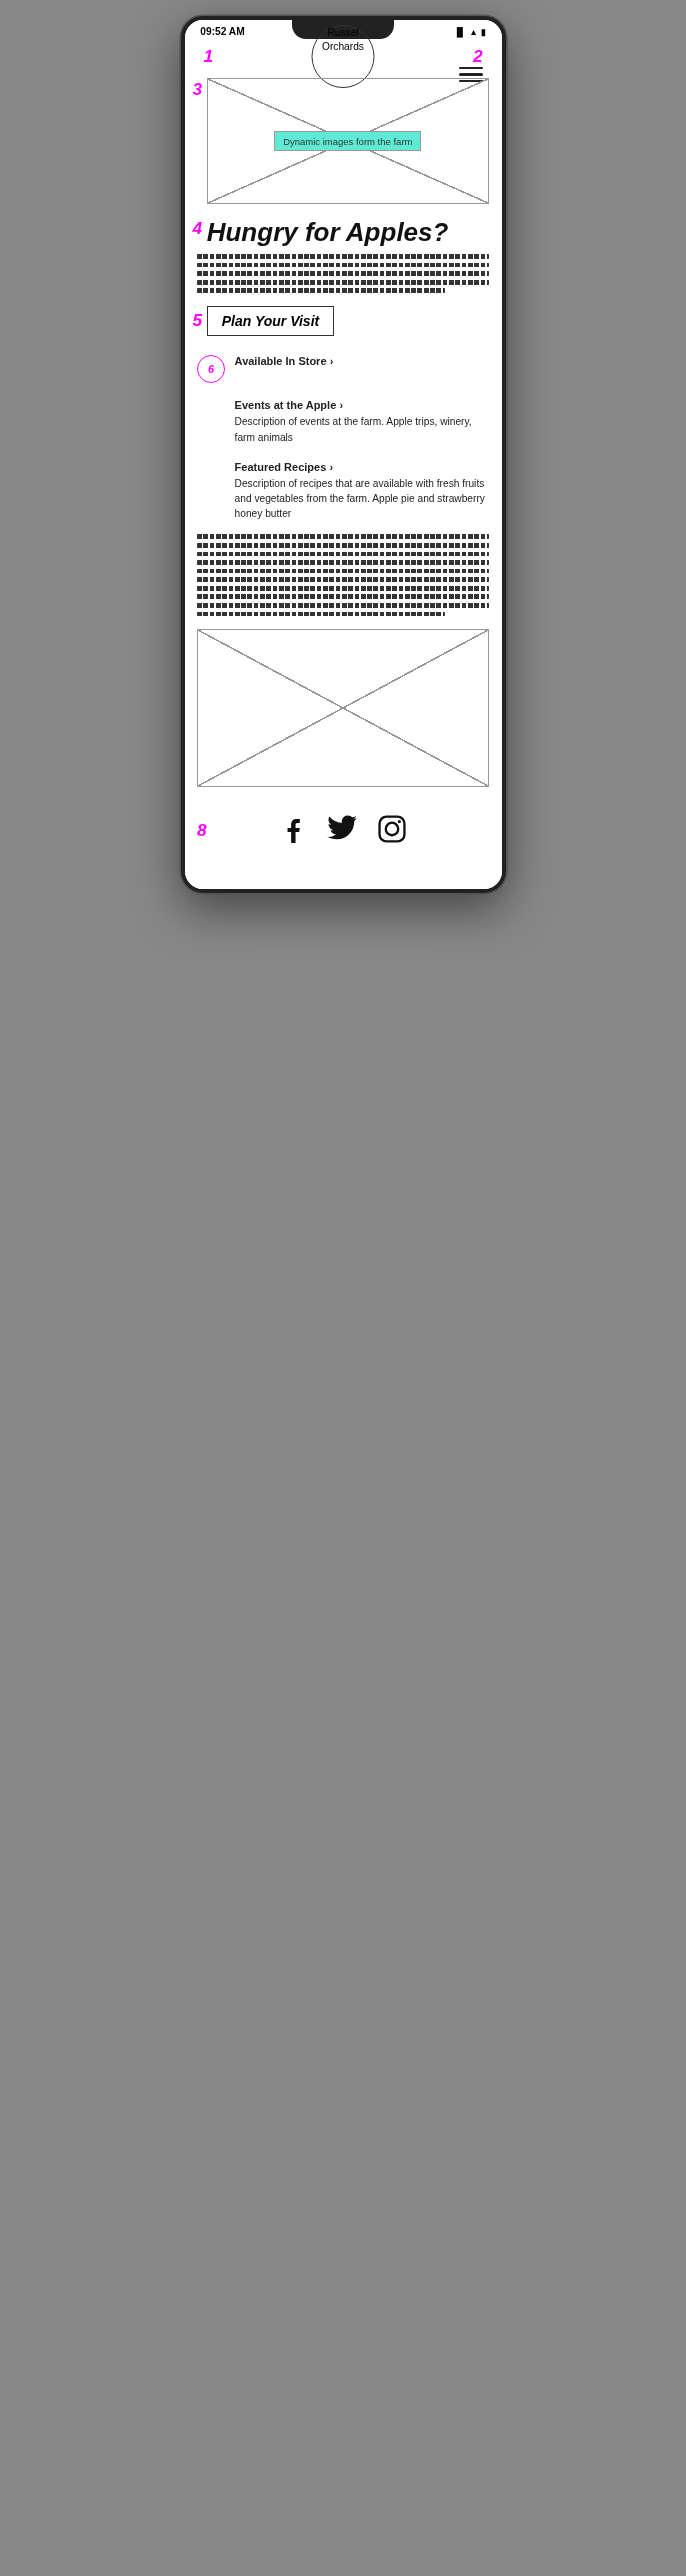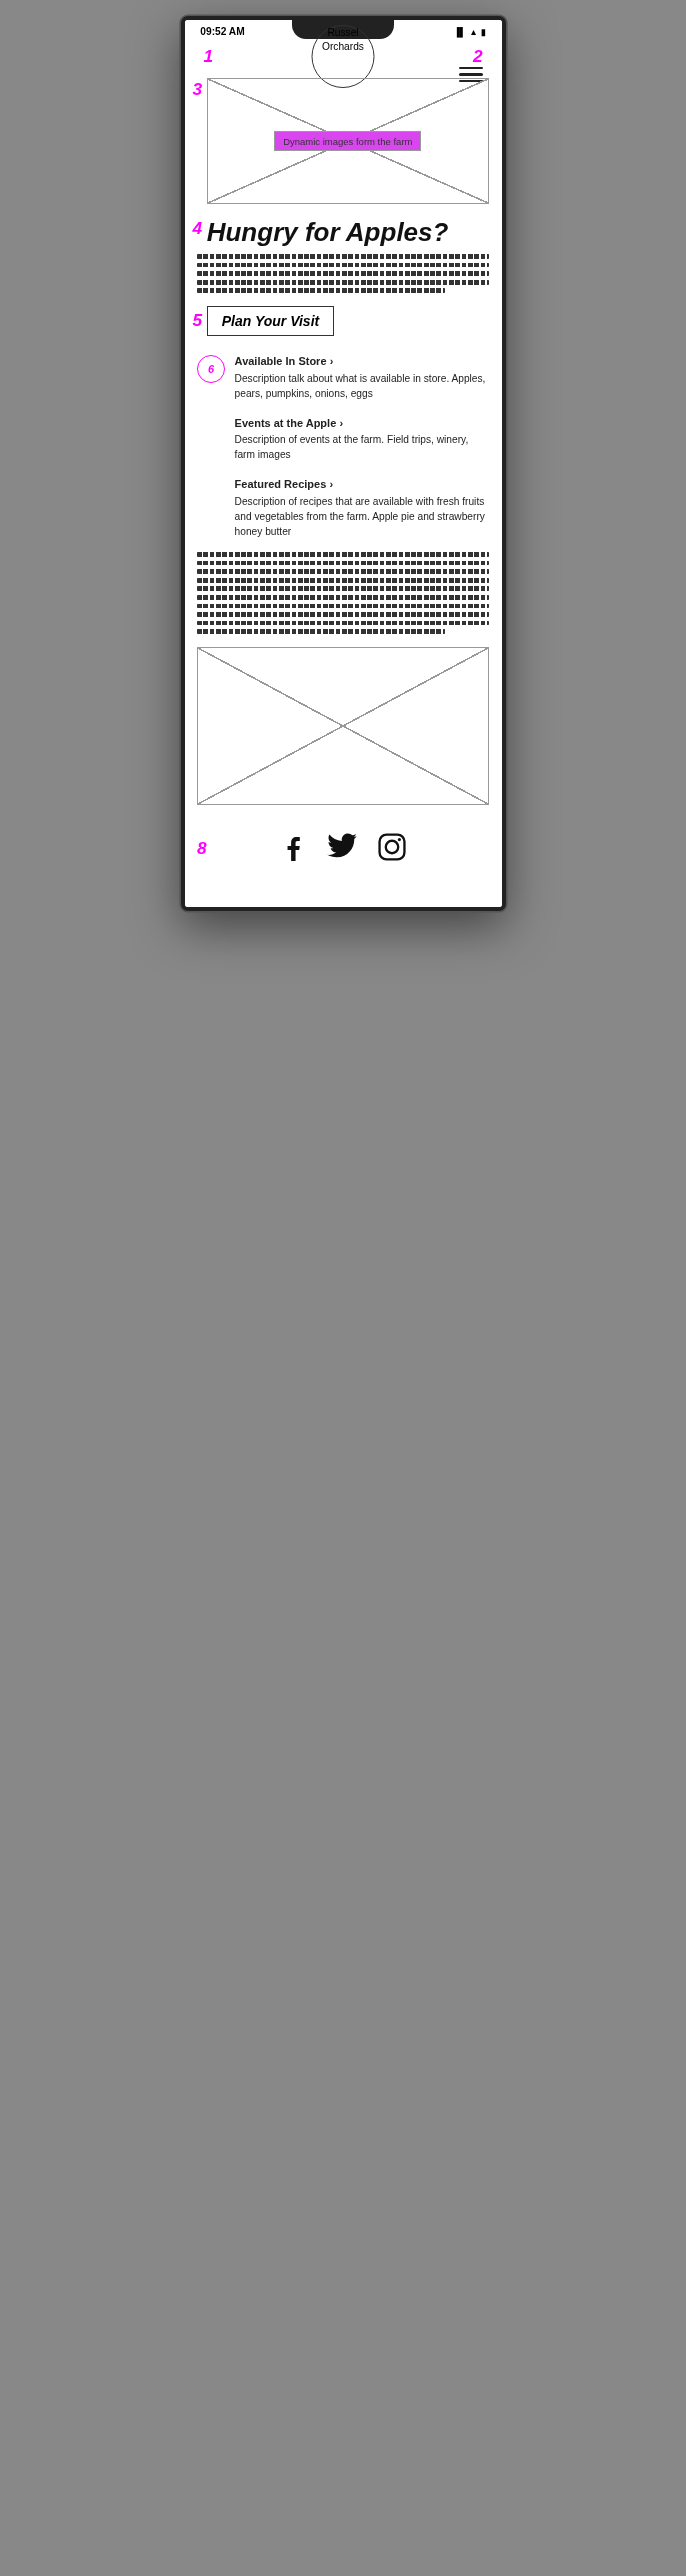--- a/index.html
+++ b/index.html
@@ -10,21 +10,21 @@
       justify-content: center;
       align-items: flex-start;
       min-height: 100vh;
       padding: 15.8px 0;
       font-family: Arial, sans-serif;
     }
 
     .phone-frame {
       width: 325px;
       background: #fff;
-      border-radius: 7px;
+      border-radius: 22px;
       border: 4.7px solid #222;
       position: relative;
       overflow: hidden;
       box-shadow: 0 0 0 1.6px #555, 0 15.8px 47px rgba(0,0,0,0.5);
     }
 
     .phone-notch-bar {
       background: #fff;
       display: flex;
       justify-content: space-between;
@@ -148,21 +148,21 @@
     .image-placeholder::before {
       content: '';
       position: absolute;
       top: 0; left: 0; right: 0; bottom: 0;
       background: 
         linear-gradient(to bottom right, transparent calc(50% - 0.8px), #999 calc(50% - 0.8px), #999 calc(50% + 0.8px), transparent calc(50% + 0.8px)),
         linear-gradient(to bottom left, transparent calc(50% - 0.8px), #999 calc(50% - 0.8px), #999 calc(50% + 0.8px), transparent calc(50% + 0.8px));
     }
 
     .image-placeholder-label {
-      background: #d946ef;
+      background: #5eead4;
       border: 0.8px solid #999;
       padding: 3.2px 7.9px;
       font-size: 9.5px;
       position: relative;
       z-index: 1;
       color: #333;
     }
 
     
     .heading-section {
@@ -418,34 +418,33 @@
 
       <div class="info-card">
         <div class="card-icon-area">
           <div class="card-icon-circle">6</div>
         </div>
         <div class="card-content">
           <div class="card-title">
             <span>Available In Store</span>
             <span class="chevron">›</span>
           </div>
-          <div class="card-description">Description talk about what is available in store. Apples, pears, pumpkins, onions, eggs</div>
         </div>
       </div>
 
       <div class="info-card">
         <div class="card-icon-area">
           <div style="width:28px;"></div>
         </div>
         <div class="card-content">
           <div class="card-title">
             <span>Events at the Apple</span>
             <span class="chevron">›</span>
           </div>
-          <div class="card-description">Description of events at the farm. Field trips, winery, farm images</div>
+          <div class="card-description">Description of events at the farm. Apple trips, winery, farm animals</div>
         </div>
       </div>
 
       <div class="info-card">
         <div class="card-icon-area">
           <div style="width:28px;"></div>
         </div>
         <div class="card-content">
           <div class="card-title">
             <span>Featured Recipes</span>

